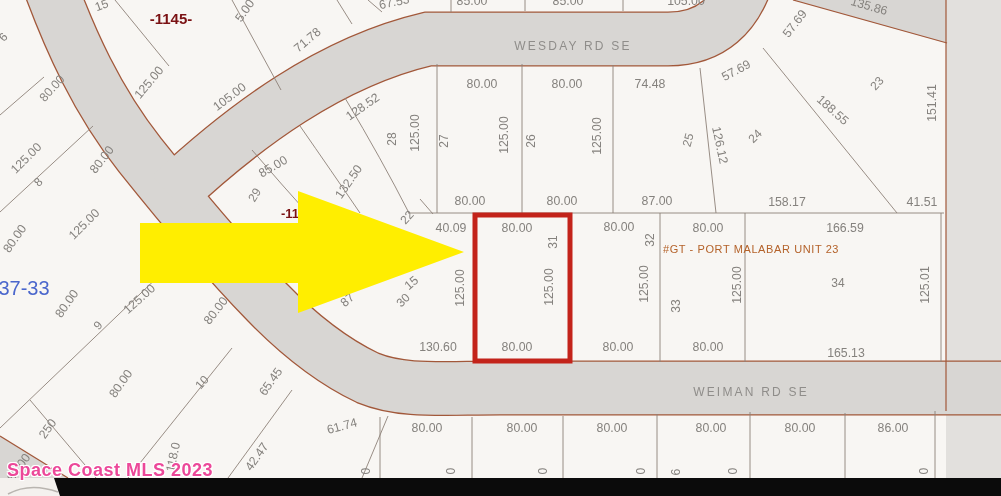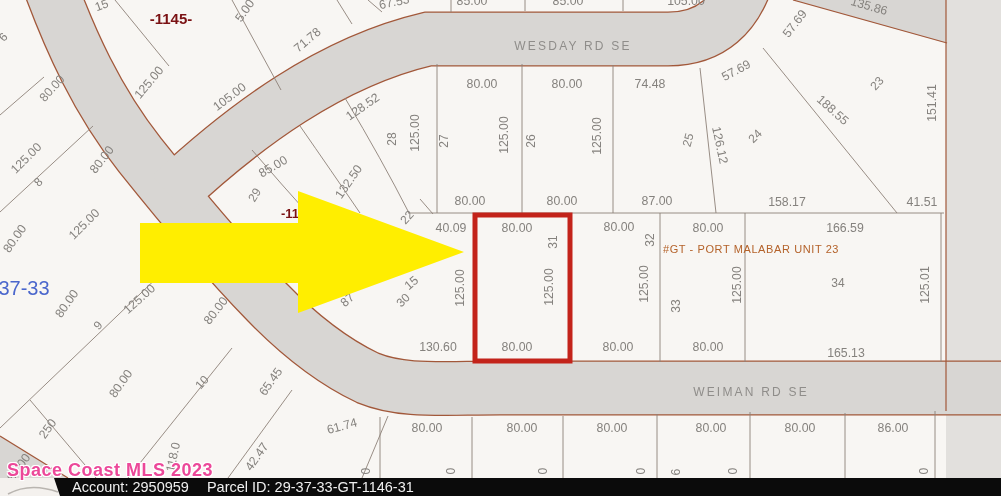--- a/index.html
+++ b/index.html
@@ -197,14 +197,13 @@
 </div>
 
 <div id="watermark">Space Coast MLS 2023</div>
 
 <div id="footer-bar">
   <svg id="logo-frag" width="66" height="18" viewBox="0 0 66 18">
     <path d="M0,0 L66,0 L66,18 L0,18 Z" fill="#f4f1ee"></path>
     <path d="M8,16 Q30,4 58,14" stroke="#b9b5b0" stroke-width="1.5" fill="none"></path>
     <path d="M54,0 L66,0 L66,18 L60,18 Z" fill="#0b0b0b"></path>
   </svg>
-  <div id="footer-text"><span>Account:</span> <span>2950959</span><span class="gap"></span><span>Parcel ID:</span> <span>29-37-33-GT-1146-31</span></div>
 </div>
 
 </body></html>

